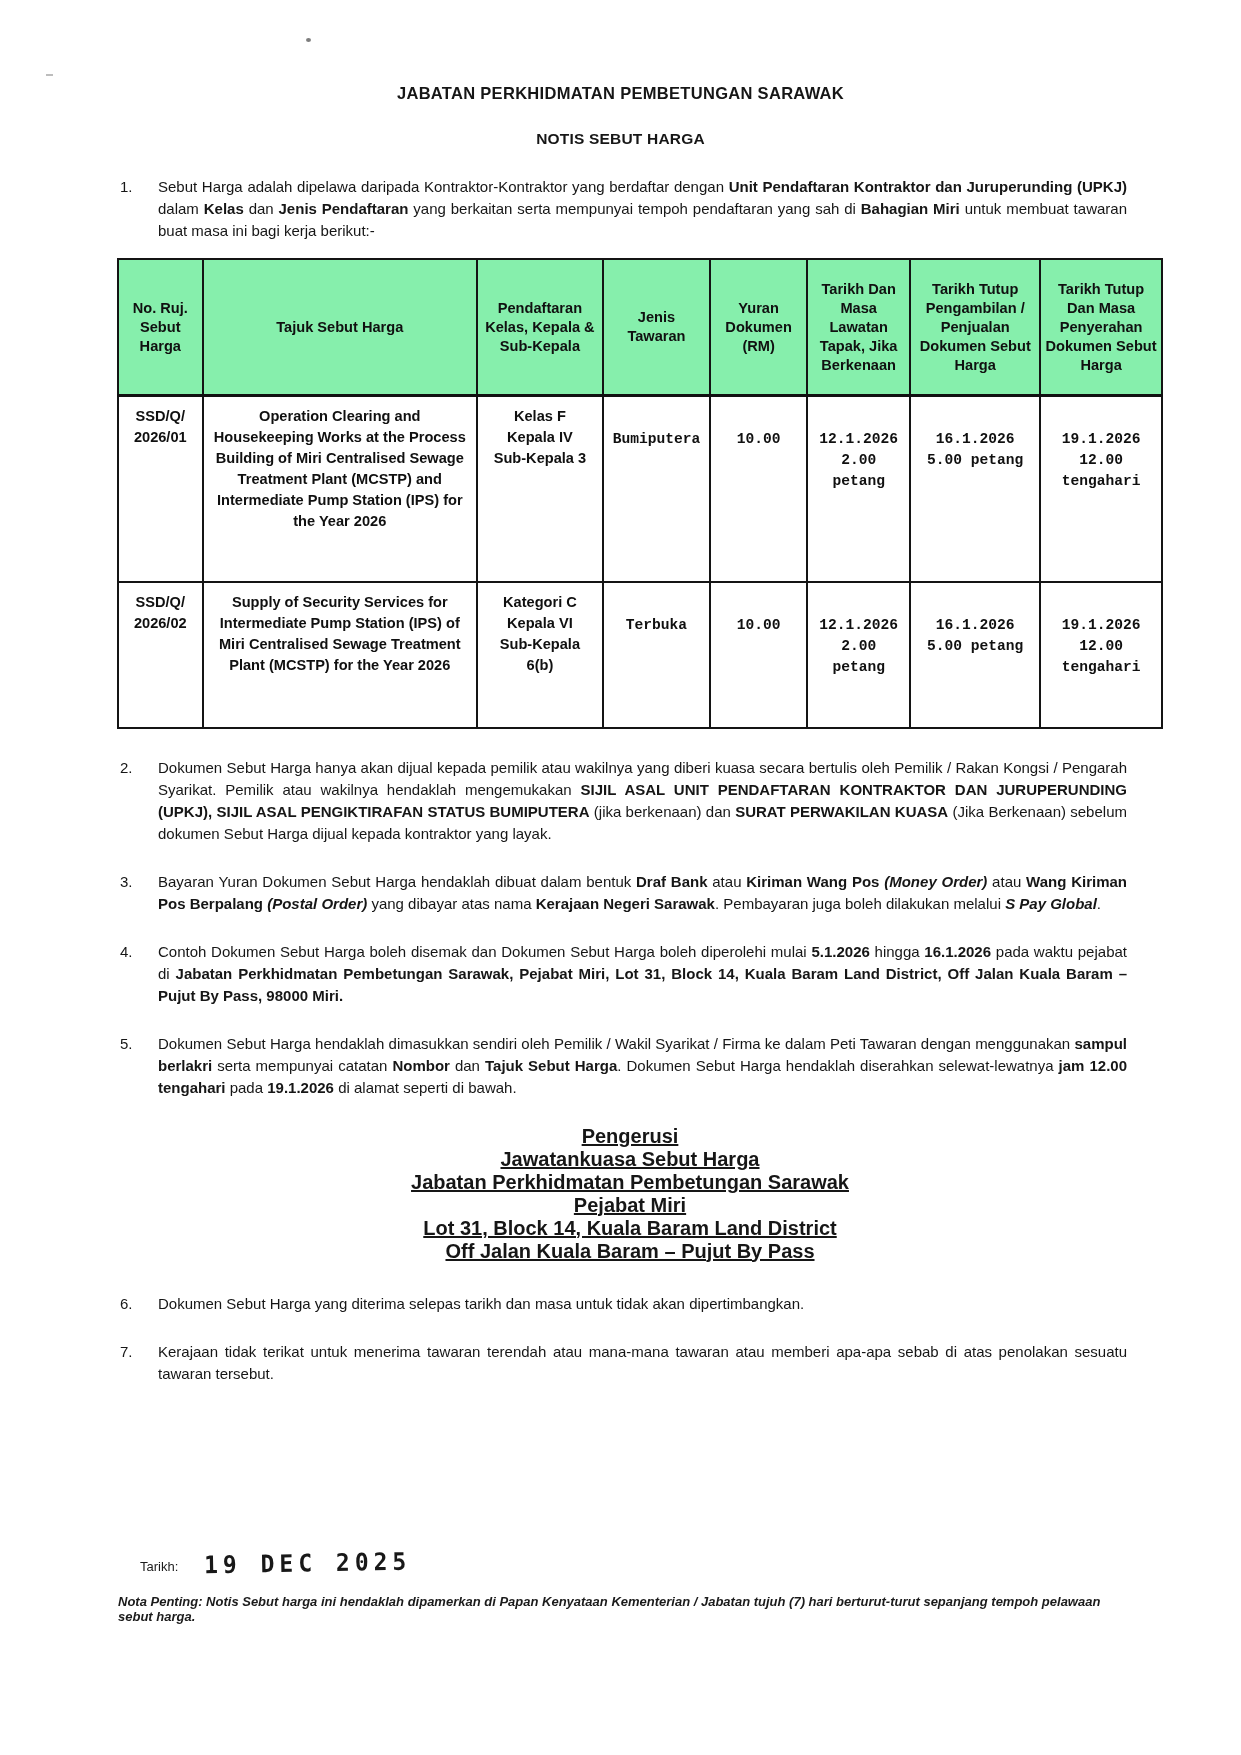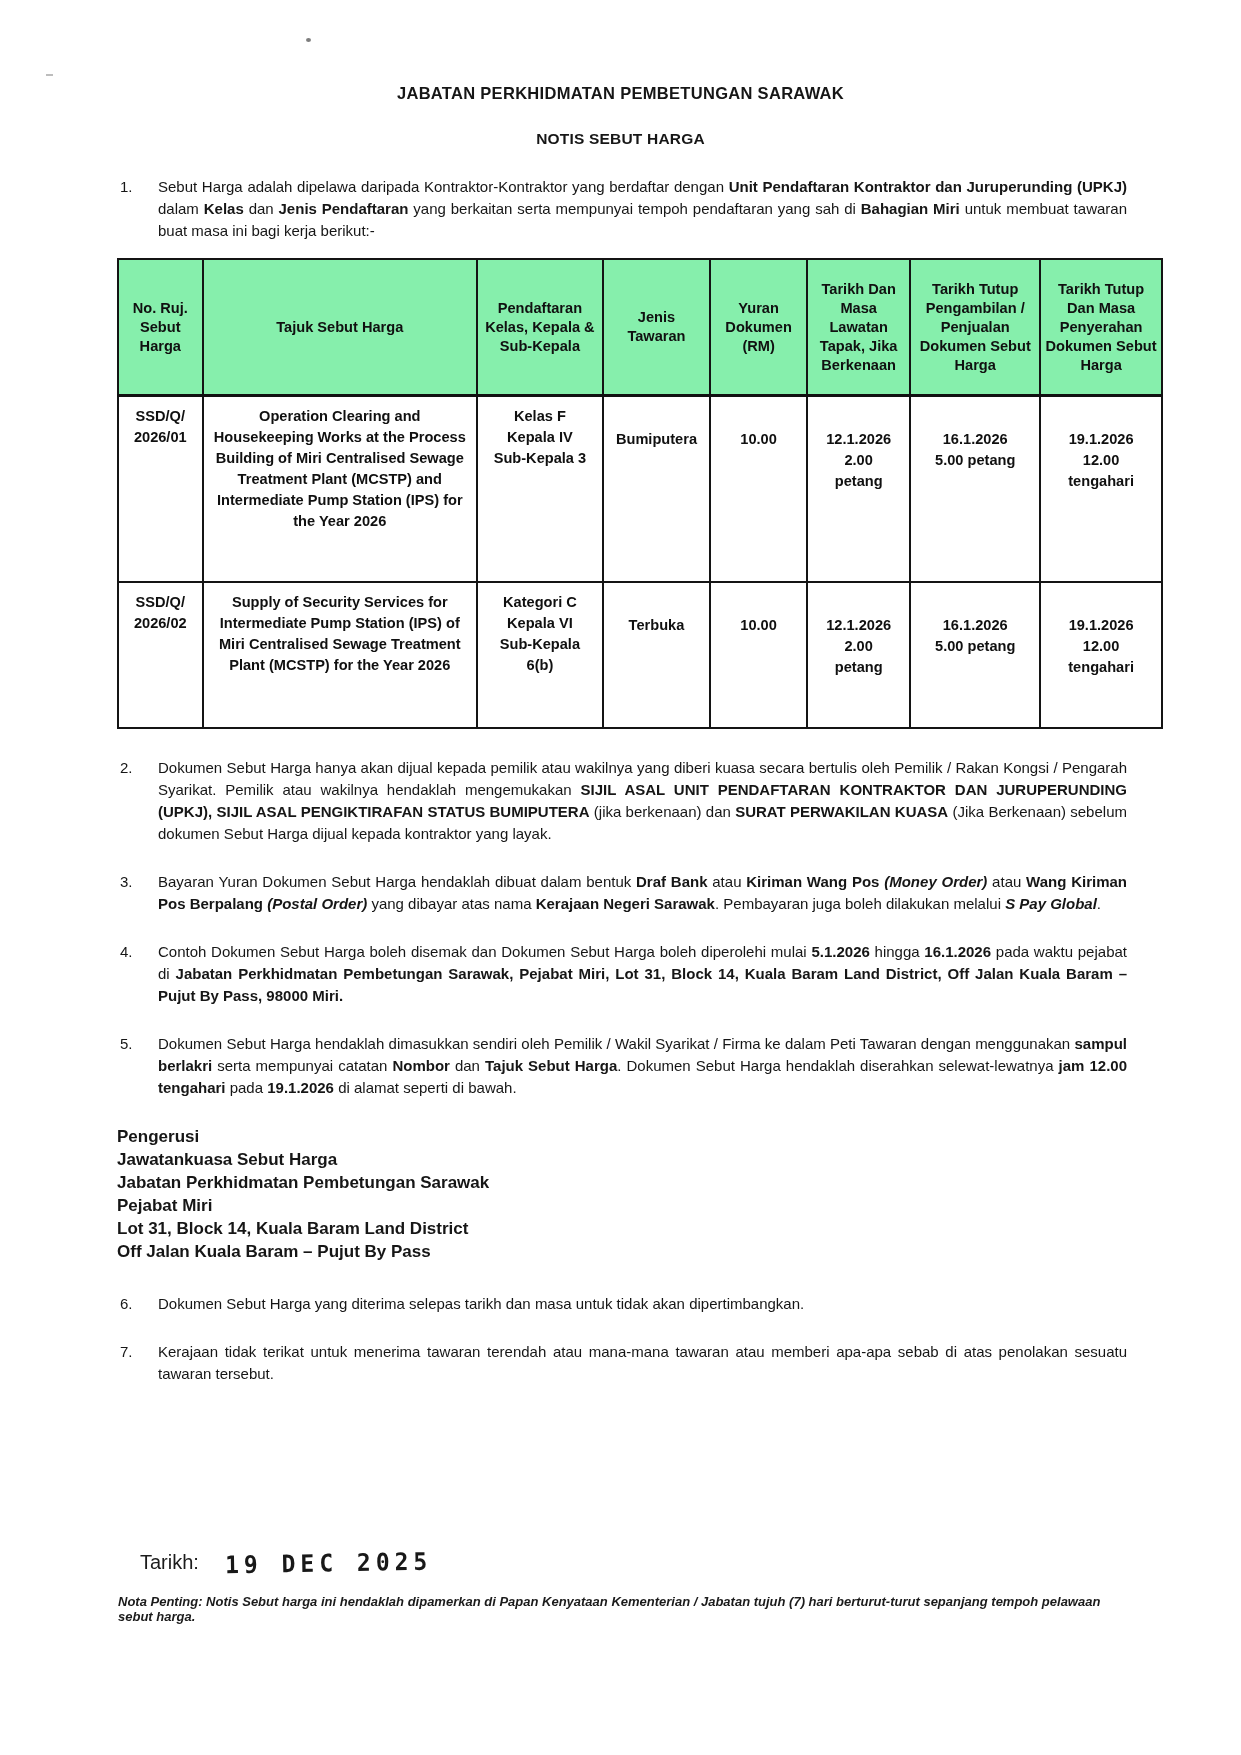--- a/index.html
+++ b/index.html
@@ -34,31 +34,31 @@
   }
   .tender-table th {
     background:#86efac; vertical-align:middle;
     line-height:19px; font-weight:bold; height:122px;
     border-bottom:3px solid #111;
   }
   .tender-table td { vertical-align:top; line-height:21px; padding-top:9px; }
   .tender-table tr.row1 { height:186px; }
   .tender-table tr.row2 { height:146px; }
   .tender-table td.pre { white-space:pre-line; }
-  .tender-table td.vt2 { padding-top:32px; }
+  .tender-table td.vt2 { padding-top:32px;font-family:Liberation Mono, monospace; }
 
-  .address { margin-top:26px; font-weight:bold; font-size:17px; line-height:23px; padding-right:20px; }
+  .address { margin-top:26px; text-align:center; font-weight:bold; font-size:20px; line-height:23px; padding-right:20px;text-decoration:underline; }
 
   .sig-area { position:absolute; left:430px; top:1385px; width:480px; height:230px; }
   .sig-svg  { position:absolute; left:0; top:0; }
   .sig-line { position:absolute; left:22px; top:111px; width:424px; border-bottom:3px dotted #2a2a2a; }
   .sig-caption { position:absolute; left:0; top:117px; width:456px; text-align:center; font-size:15.5px; line-height:26px; color:#1c1c1c; }
 
   .date-row { position:absolute; left:140px; top:1550px; display:flex; align-items:flex-end; }
-  .date-label { font-size:20px; color:#1c1c1c; padding-bottom:2px; }
+  .date-label { font-size:13px; color:#1c1c1c; padding-bottom:2px; }
   .date-stamp {
     margin-left:26px;
     font-family:"DejaVu Sans Mono", monospace;
     font-weight:bold; font-size:23px; letter-spacing:5px;
     color:#181818; transform:rotate(-1deg) scaleY(1.05);
   }
 
   .footnote { position:absolute; left:118px; top:1594px; width:1018px; font-size:13px; line-height:15px; color:#1b1b1b; }
 
   .speck { position:absolute; left:306px; top:38px; width:5px; height:4px; background:#7d7d7d; border-radius:50%; }

